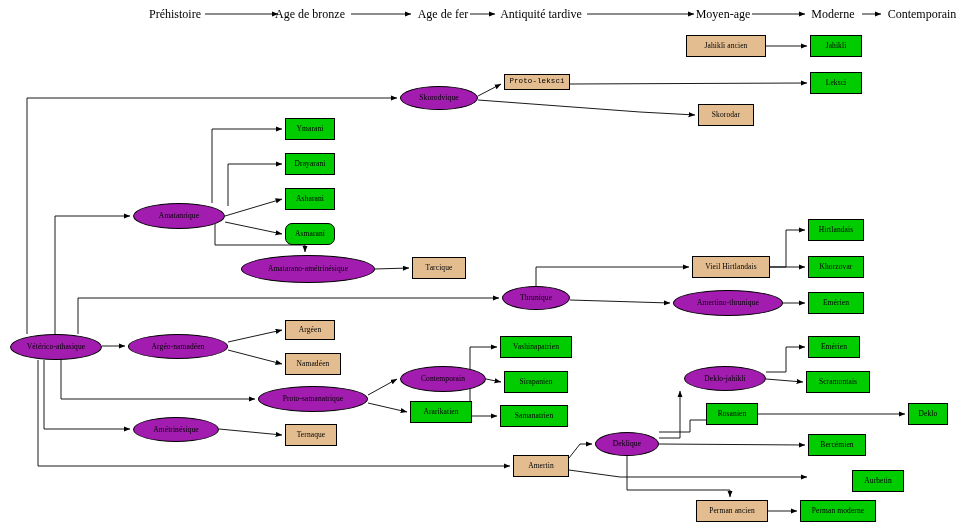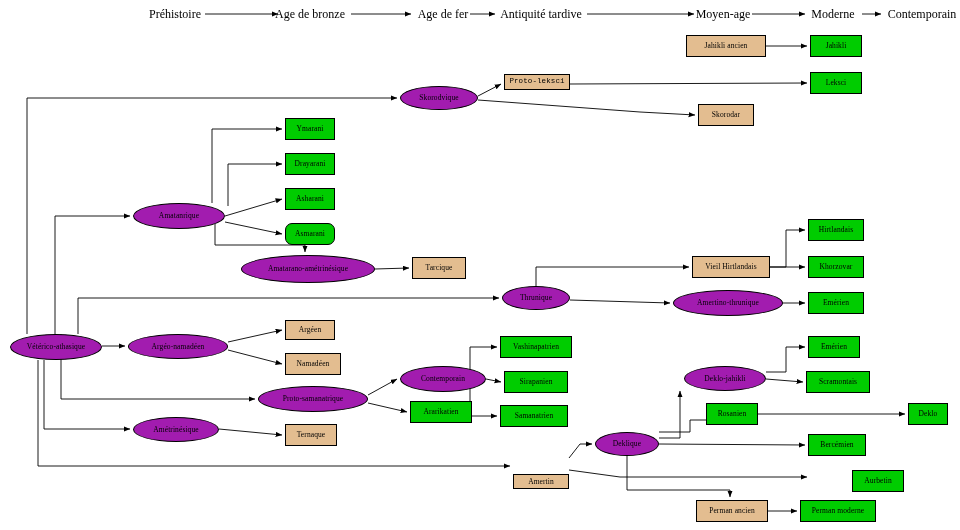--- a/index.html
+++ b/index.html
@@ -225,21 +225,21 @@
     </div>
     <div class="node box green" style="left: 908px; top: 403px; width: 40px; height: 22px;">
       <span>Deklo</span>
     </div>
     <div class="node box green" style="left: 808px; top: 434px; width: 58px; height: 22px;">
       <span>Bercémien</span>
     </div>
     <div class="node ellipse" style="left: 595px; top: 432px; width: 64px; height: 24px;">
       <span>Deklique</span>
     </div>
-    <div class="node box tan" style="left: 513px; top: 455px; width: 56px; height: 15px; margin-top: 19px;">
+    <div class="node box tan" style="left: 513px; top: 455px; width: 56px; height: 22px;">
       <span>Amertin</span>
     </div>
     <div class="node box green" style="left: 810px; top: 470px; width: 52px; height: 22px; margin-left: 42px;">
       <span>Aurbetin</span>
     </div>
     <div class="node box tan" style="left: 696px; top: 500px; width: 72px; height: 22px;">
       <span>Perman ancien</span>
     </div>
     <div class="node box green" style="left: 800px; top: 500px; width: 76px; height: 22px;">
       <span>Perman moderne</span>

